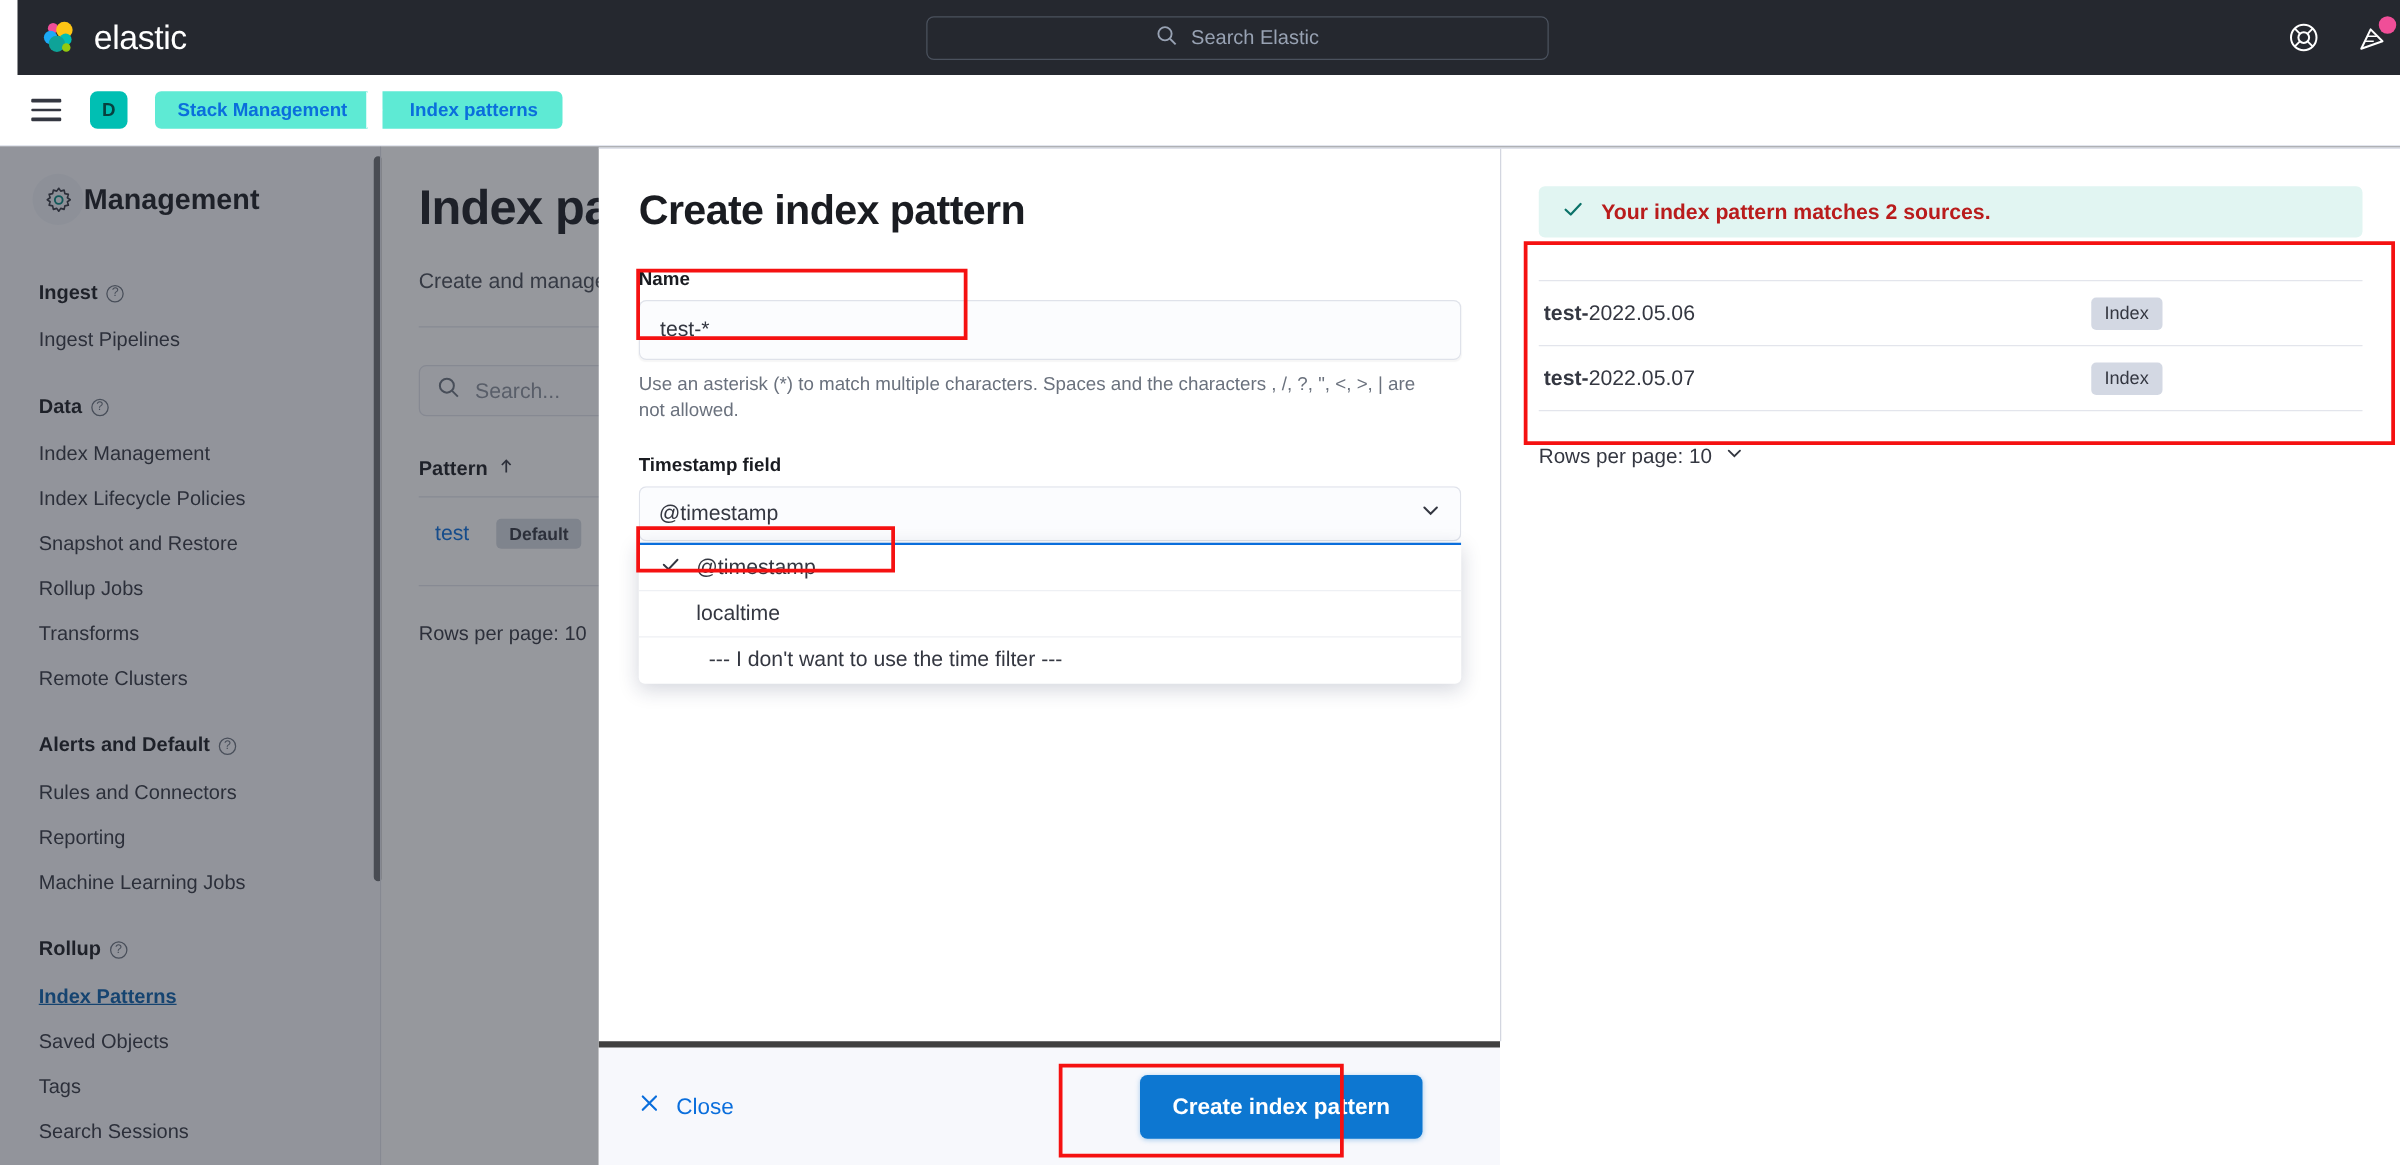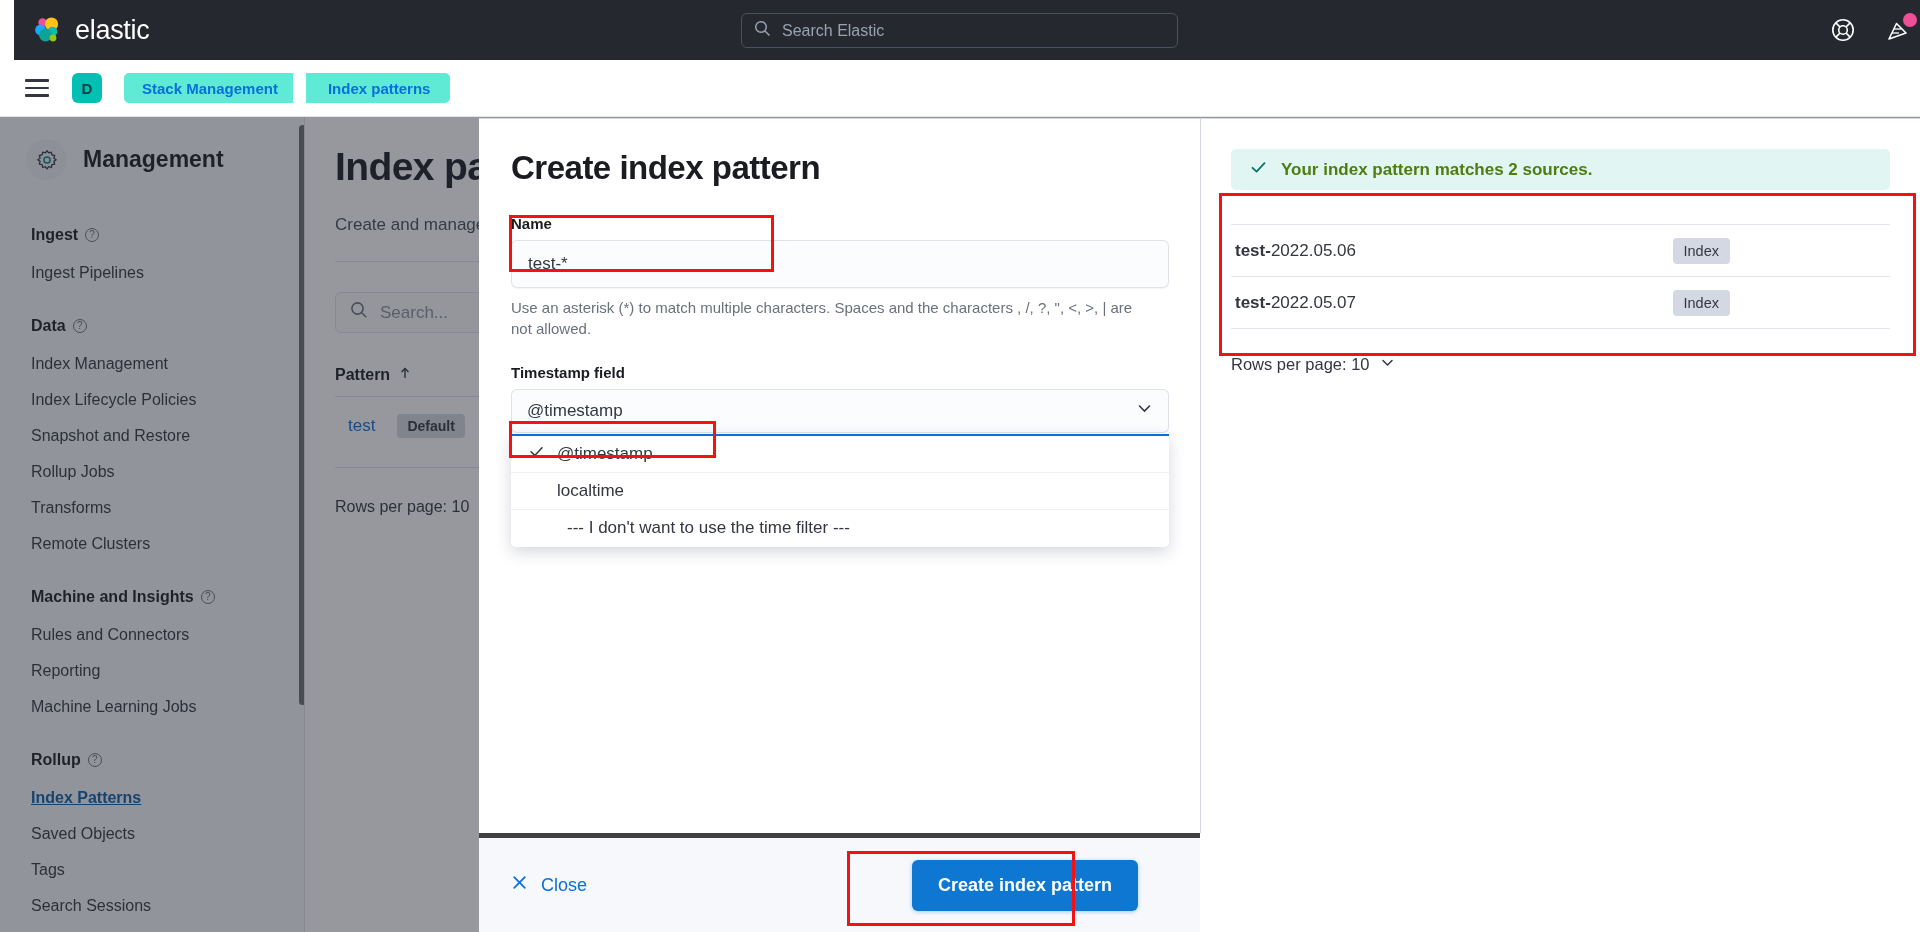--- a/index.html
+++ b/index.html
@@ -13,23 +13,23 @@
 
   
   .topnav {
     position: absolute; left: 14px; top: 0; width: 1920px; height: 60px;
     background: #25282f; display: flex; align-items: center;
   }
   .brand { display: flex; align-items: center; margin-left: 16px; gap: 11px; }
   .brand-logo { width: 34px; height: 34px; position: relative; }
   .brand-name { color: #ffffff; font-size: 27px; font-weight: 400; letter-spacing: -0.3px; }
   .topsearch {
-    position: absolute; left: 727px; top: 13px; width: 437px; height: 35px;
+    position: absolute; left: 727px; top: 13px; width: 498px; height: 35px;
     border: 1px solid #4b525e; border-radius: 6px; background: #25282f;
-    display: flex; align-items: center; padding: 0 12px; gap: 11px; cursor: pointer;
+    display: flex; align-items: center; padding: 0 12px; gap: 11px; cursor: pointer; justify-content: center;
   }
   .topsearch .mag { flex: 0 0 auto; }
   .topsearch .ph { color: #98a2b3; font-size: 16px; }
   .topright { position: absolute; right: 22px; top: 0; height: 60px; display: flex; align-items: center; gap: 30px; }
   .ticon { position: relative; width: 26px; height: 26px; cursor: pointer; }
   .badge-dot {
     position: absolute; right: -5px; top: -4px; width: 14px; height: 14px;
     border-radius: 50%; background: #f04e98;
   }
 
@@ -58,21 +58,21 @@
     border-top: 15px solid transparent; border-bottom: 15px solid transparent;
     border-left: 13px solid #ffffff; margin-left: -1px;
   }
 
   
   .page { position: absolute; left: 0; top: 117px; width: 1920px; height: 815px; background: #ffffff; display: flex; }
   .sidebar {
     width: 305px; flex: 0 0 305px; background: #f7f8fc; height: 815px;
     padding: 22px 0 0 0; position: relative; overflow: hidden;
   }
-  .sb-head { display: flex; align-items: center; gap: 16px; padding: 0 0 0 26px; margin-bottom: 28px; }
+  .sb-head { display: flex; align-items: center; padding: 0 0 0 26px; margin-bottom: 28px; }
   .sb-gear {
     width: 41px; height: 41px; border-radius: 50%; background: #eef0f6;
     display: flex; align-items: center; justify-content: center;
   }
   .sb-title { font-size: 23px; font-weight: 700; color: #1a1c21; }
   .sb-group { margin-bottom: 8px; }
   .sb-group-title {
     font-size: 16px; font-weight: 700; color: #1a1c21; padding: 18px 0 11px 31px;
     display: flex; align-items: center; gap: 7px;
   }
@@ -145,21 +145,21 @@
     font-size: 17px; color: #343741; border-bottom: 1px solid #eef0f4; cursor: pointer;
   }
   .fmenu-item:last-child { border-bottom: none; padding-left: 28px; }
   .fmenu-item .chk { width: 15px; flex: 0 0 15px; }
 
   
   .redbox { position: absolute; border: 3px solid #f51111; pointer-events: none; z-index: 40; }
 
   
   .callout {
-    background: #e1f5f2; color: #4d7c0f; border-radius: 5px;
+    background: #e1f5f2; color: #b91c1c; border-radius: 5px;
     height: 41px; display: flex; align-items: center; gap: 14px; padding: 0 19px;
     font-size: 17px; font-weight: 700;
   }
   .srcs { margin-top: 13px; }
   .src-top { height: 21px; }
   .src-rule { height: 1px; background: #e3e5ec; }
   .src-row { height: 51px; display: flex; align-items: center; justify-content: space-between; padding: 0 4px; }
   .src-name { font-size: 17px; color: #343741; }
   .src-name b { font-weight: 700; }
   .src-badge { background: #d3d8e3; color: #343741; font-size: 14.5px; border-radius: 4px; padding: 5px 11px; margin-right: 156px; }
@@ -276,21 +276,21 @@
         <div class="sb-item">Index Management</div>
         <div class="sb-item">Index Lifecycle Policies</div>
         <div class="sb-item">Snapshot and Restore</div>
         <div class="sb-item">Rollup Jobs</div>
         <div class="sb-item">Transforms</div>
         <div class="sb-item">Remote Clusters</div>
       </div>
 
       <div class="sb-group">
         <div class="sb-group-title">
-          <span>Machine and Insights</span>
+          <span>Alerts and Default</span>
           <span class="qmark">?</span>
         </div>
         <div class="sb-item">Rules and Connectors</div>
         <div class="sb-item">Reporting</div>
         <div class="sb-item">Machine Learning Jobs</div>
       </div>
 
       <div class="sb-group">
         <div class="sb-group-title">
           <span>Rollup</span>

